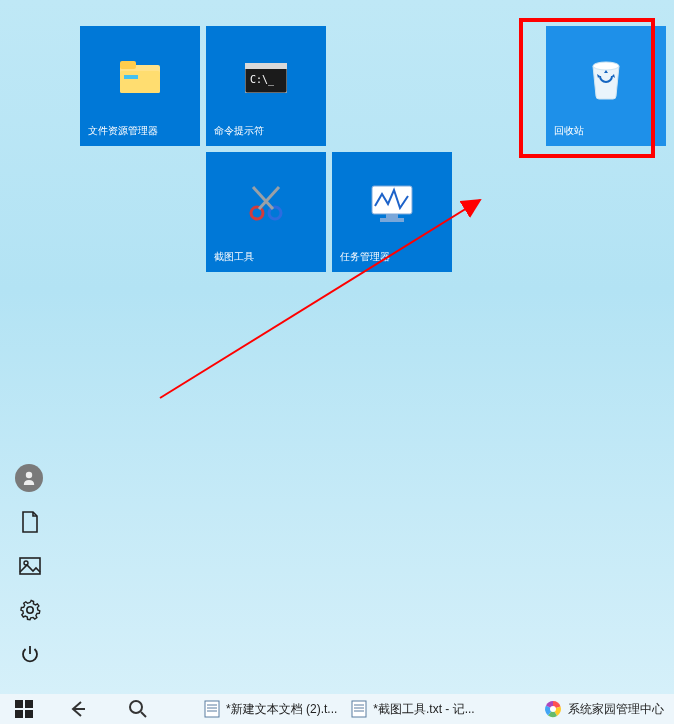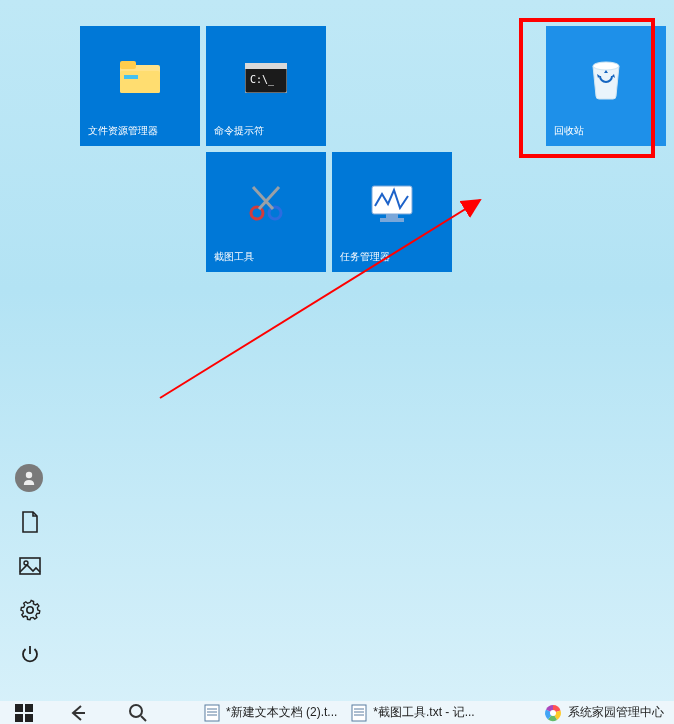--- a/index.html
+++ b/index.html
@@ -80,21 +80,21 @@
     display: flex;
     align-items: center;
     justify-content: center;
   }
   
   .taskbar {
     position: absolute;
     left: 0;
     bottom: 0;
     width: 674px;
-    height: 23px;
+    height: 30px;
     background: #edf6fb;
     display: flex;
     align-items: center;
   }
   .tb-item {
     height: 40px;
     display: flex;
     align-items: center;
     justify-content: center;
     font-size: 12px;

